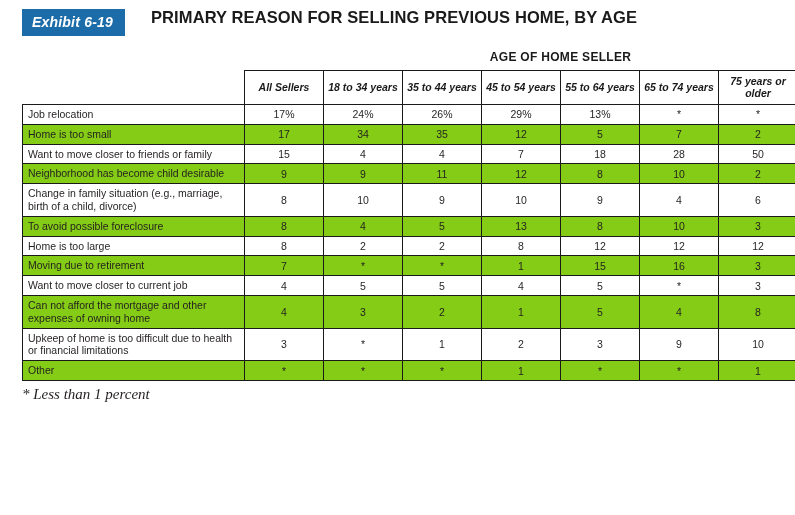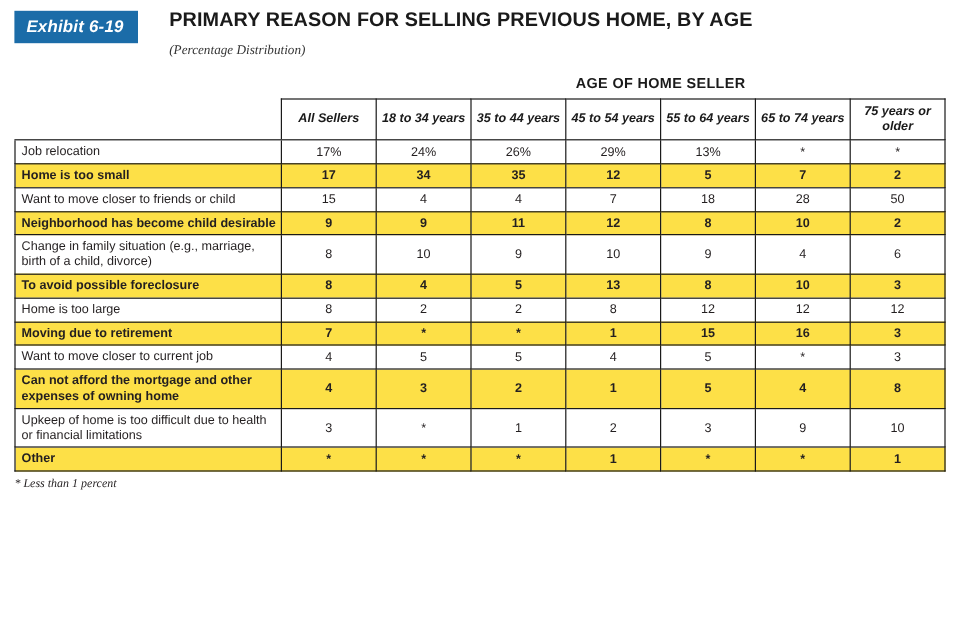--- a/index.html
+++ b/index.html
@@ -12,21 +12,21 @@
     background: #ffffff;
     font-family: "Liberation Sans", sans-serif;
     color: #231f20;
     overflow: hidden;
   }
   .page {
     position: relative;
     width: 795px;
     height: 381px;
     box-sizing: border-box;
-    padding: 8px 10px 0 12px;
+    padding: 8px 10px 0 22px;
   }
   
   .header {
     display: flex;
     align-items: flex-start;
     gap: 14px;
   }
   .exhibit-badge {
     background: #1b6ca8;
     color: #ffffff;
@@ -114,44 +114,42 @@
   .val-cell {
     text-align: center;
     border-right: 1px solid #1a1a1a;
     font-size: 10.5px;
   }
   .val-cell.allsellers {
     border-right: 1px solid #1a1a1a;
   }
   tr.shaded .label-cell,
   tr.shaded .val-cell {
-    background: #fde047;
-    font-weight: bold;
+    background: #84cc16;
   }
   tbody tr td {
     border-bottom: 1px solid #1a1a1a;
   }
   .footnote {
     margin-top: 5px;
-    font-size: 10px;
+    font-size: 15px;
     font-style: italic;
     font-family: "Liberation Serif", serif;
     color: #231f20;
   }
 </style>
 </head>
 <body>
 
 <div class="page">
 
   <div class="header">
     <div class="exhibit-badge">Exhibit 6-19</div>
     <div class="title-block">
       <div class="main-title">PRIMARY REASON FOR SELLING PREVIOUS HOME, BY AGE</div>
-      <div class="subtitle">(Percentage Distribution)</div>
     </div>
   </div>
 
   <div class="table-wrap">
     <table>
       <colgroup>
         <col style="width:222px">
         <col style="width:79px">
         <col style="width:79px">
         <col style="width:79px">
@@ -192,21 +190,21 @@
           <td class="label-cell">Home is too small</td>
           <td class="val-cell allsellers">17</td>
           <td class="val-cell">34</td>
           <td class="val-cell">35</td>
           <td class="val-cell">12</td>
           <td class="val-cell">5</td>
           <td class="val-cell">7</td>
           <td class="val-cell">2</td>
         </tr>
         <tr>
-          <td class="label-cell">Want to move closer to friends or child</td>
+          <td class="label-cell">Want to move closer to friends or family</td>
           <td class="val-cell allsellers">15</td>
           <td class="val-cell">4</td>
           <td class="val-cell">4</td>
           <td class="val-cell">7</td>
           <td class="val-cell">18</td>
           <td class="val-cell">28</td>
           <td class="val-cell">50</td>
         </tr>
         <tr class="shaded">
           <td class="label-cell">Neighborhood has become child desirable</td>

